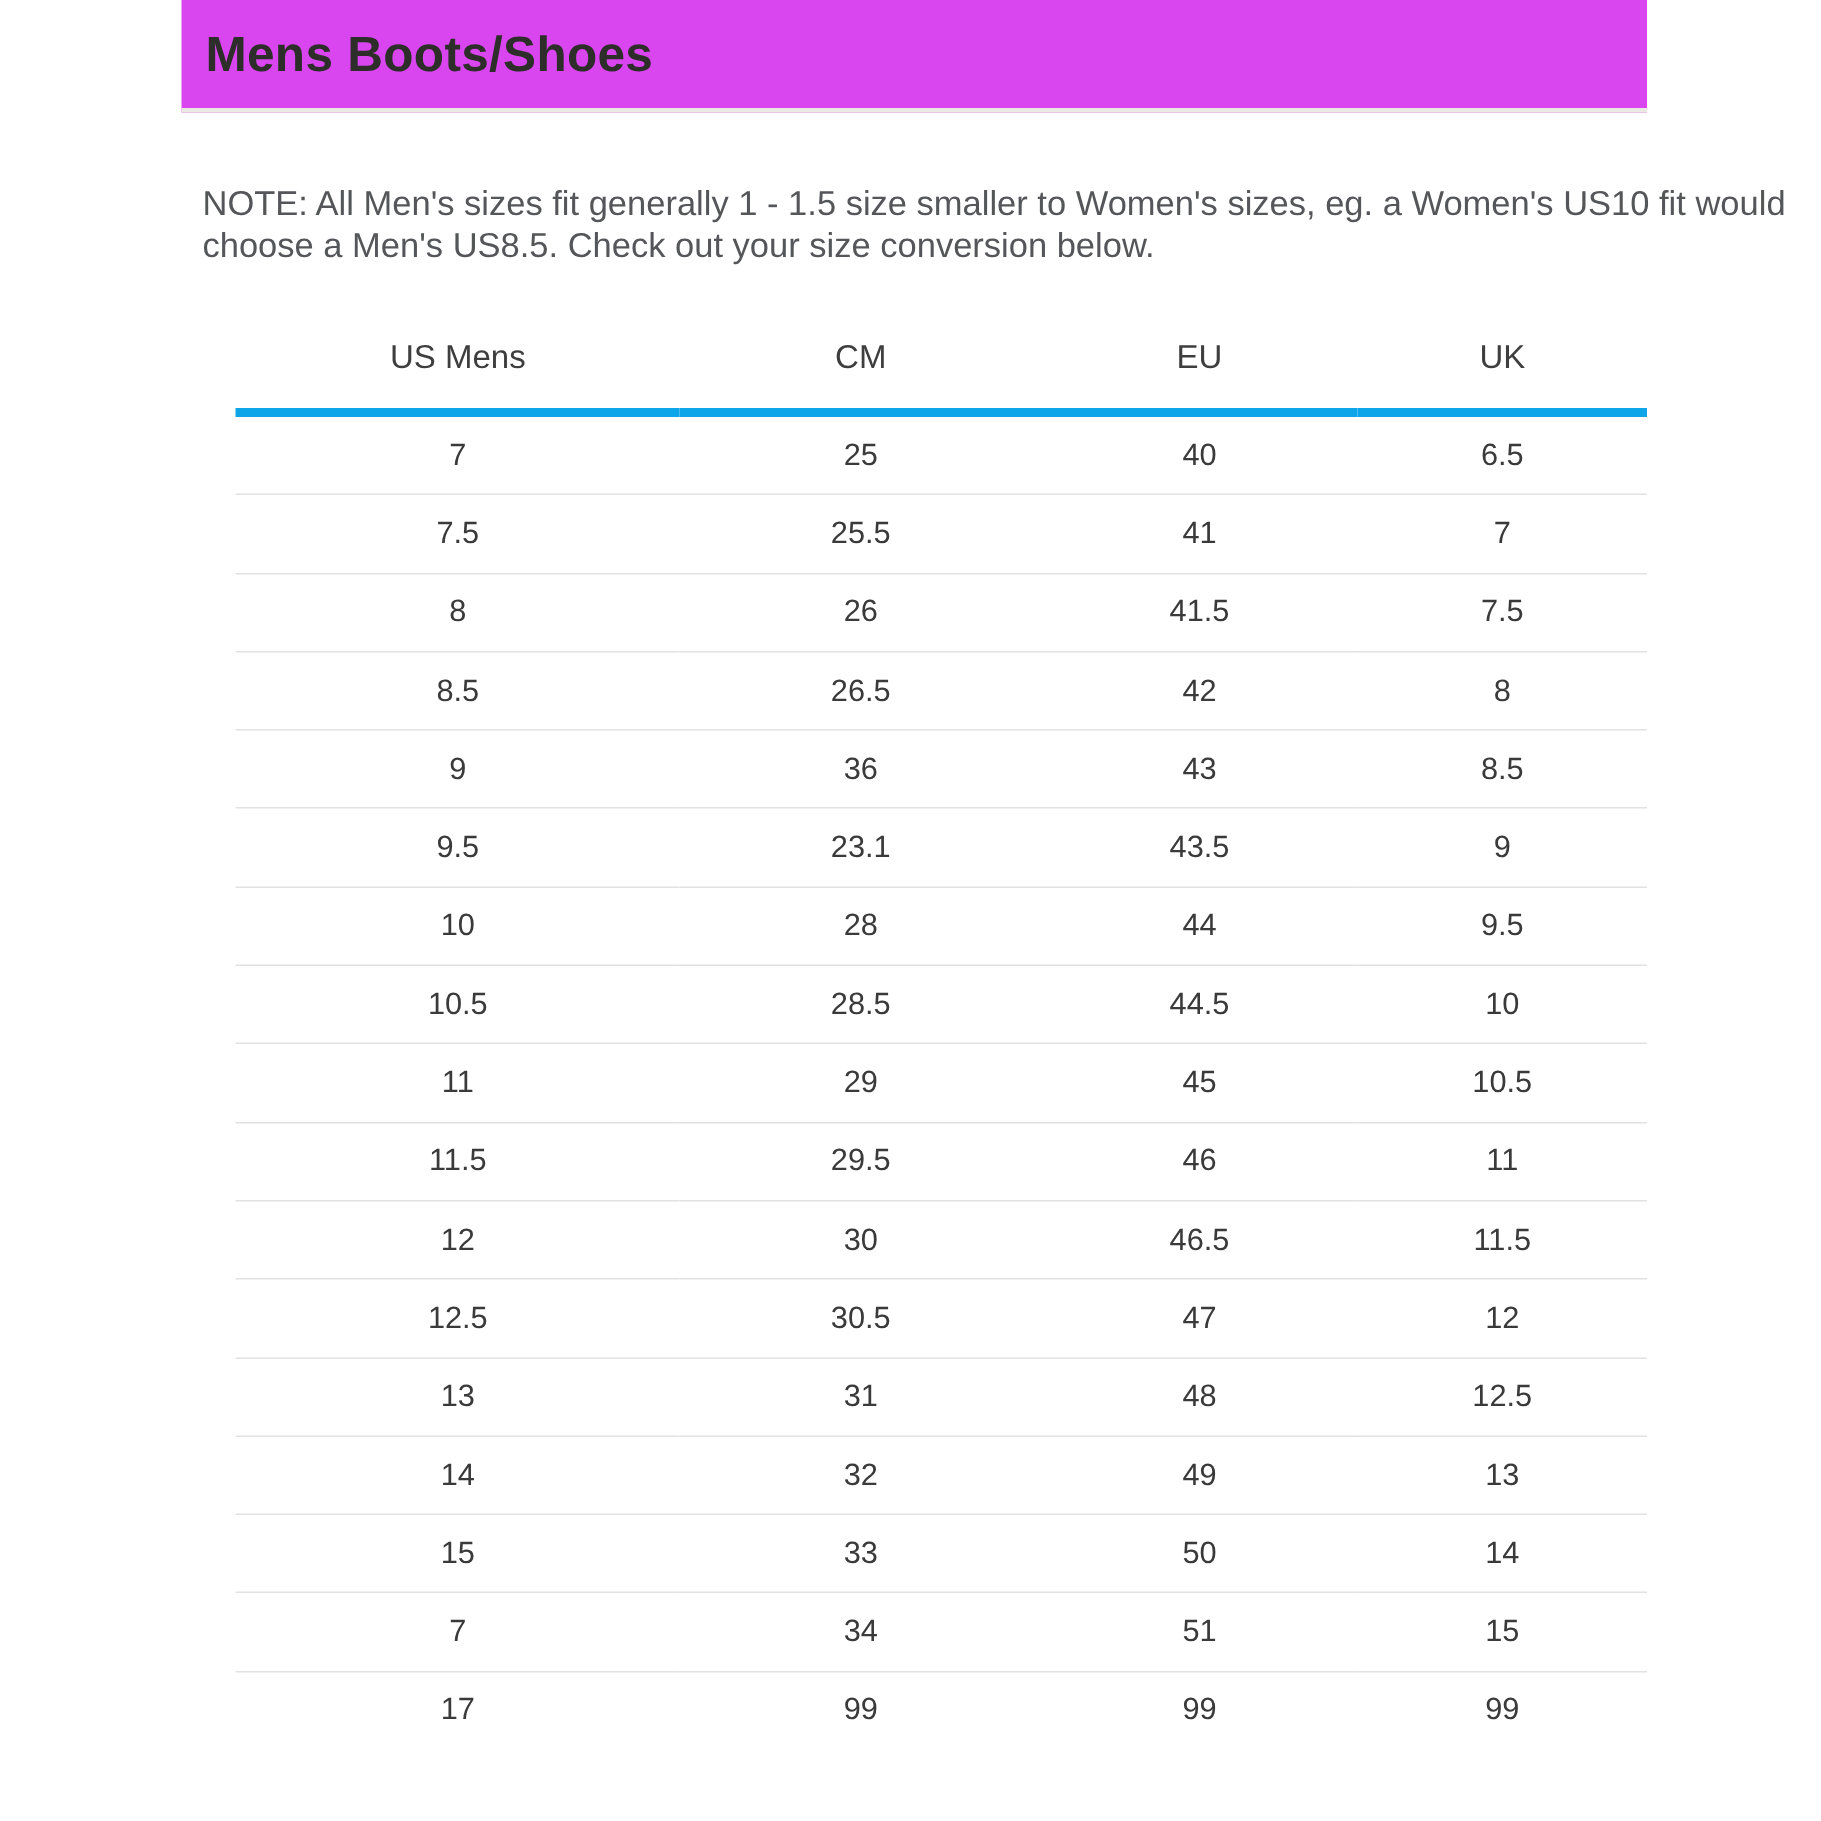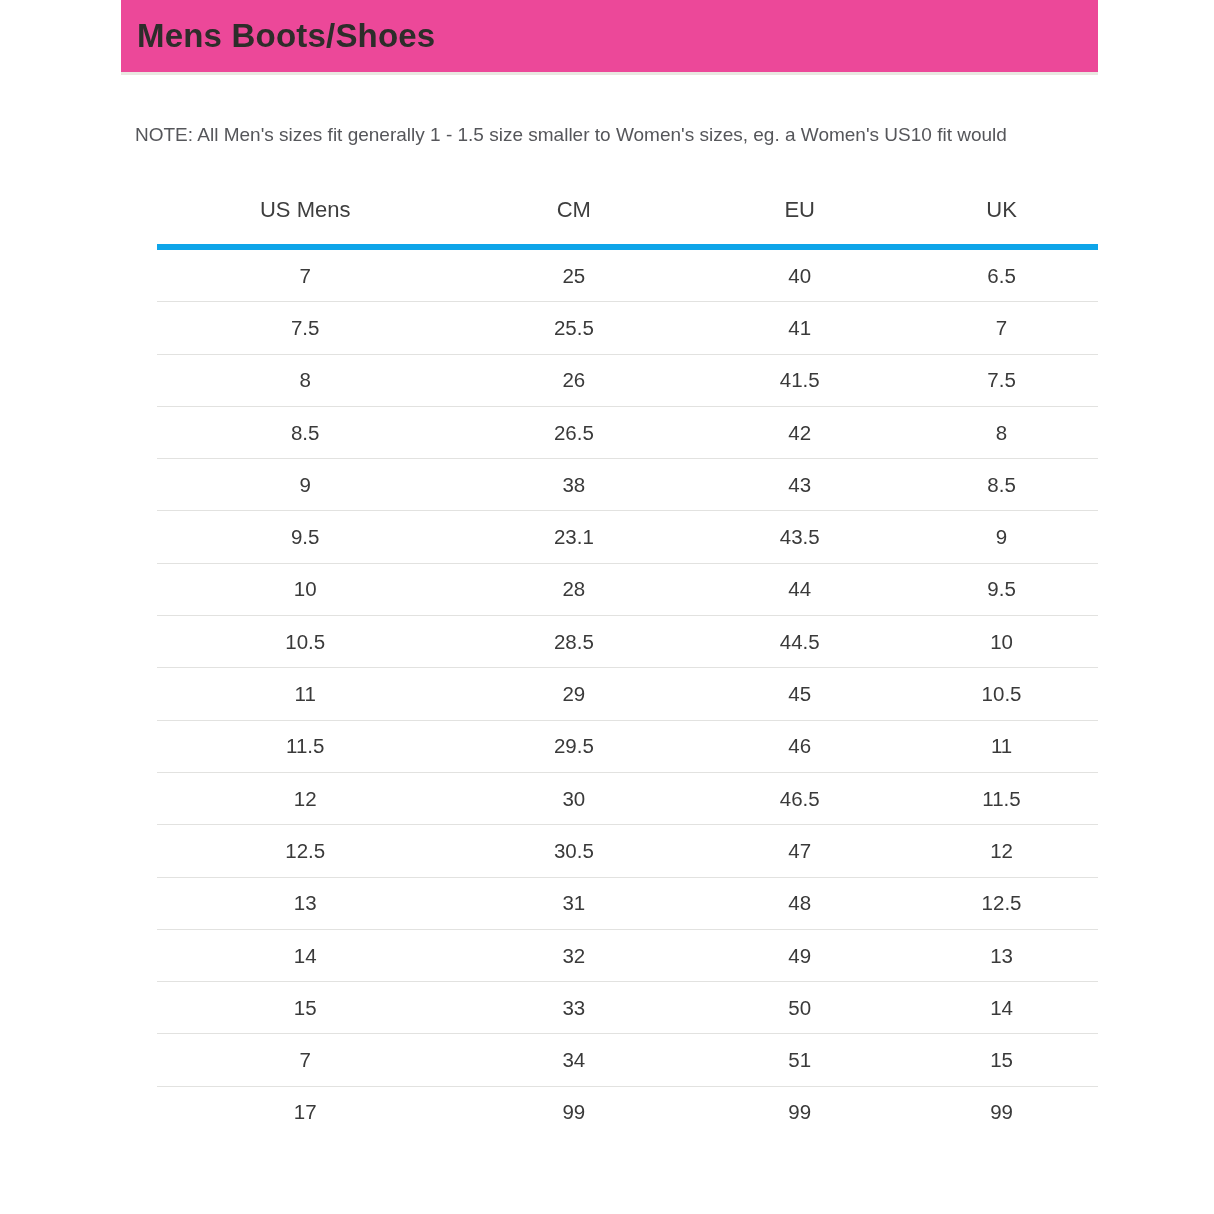--- a/index.html
+++ b/index.html
@@ -8,35 +8,35 @@
     height: 1214px;
     background: #ffffff;
     font-family: "Liberation Sans", sans-serif;
     color: #3b3b3b;
     overflow: hidden;
   }
   .header-band {
     margin-left: 121px;
     width: 961px;
     height: 72px;
-    background: #ec4899;
+    background: #d946ef;
     border-bottom: 3px solid #e9e8e1;
     display: flex;
     align-items: center;
     padding-left: 16px;
   }
   .page-title {
     font-size: 33px;
     font-weight: 800;
     color: #2d2d2a;
     letter-spacing: 0.2px;
   }
   .note {
     margin: 46px 0 4px 135px;
-    font-size: 19px;
+    font-size: 23px;
     line-height: 28px;
     color: #55565a;
   }
   .note .note-line { white-space: nowrap; }
   .table-wrap {
     margin: 27px 0 0 157px;
     width: 941px;
   }
   table.size-table {
     width: 100%;
@@ -70,20 +70,21 @@
 <body>
 
 <div>
 
   <div class="header-band">
     <h1 class="page-title" style="margin:0;">Mens Boots/Shoes</h1>
   </div>
 
   <div class="note">
     <div class="note-line">NOTE: All Men's sizes fit generally 1 - 1.5 size smaller to Women's sizes, eg. a Women's US10 fit would</div>
+    <div class="note-line">choose a Men's US8.5. Check out your size conversion below.</div>
   </div>
 
   <div class="table-wrap">
     <table class="size-table">
       <colgroup>
         <col class="col-us">
           <col class="col-cm">
           <col class="col-eu">
           <col class="col-uk">
       </colgroup>
@@ -115,21 +116,21 @@
             <td>7.5</td>
           </tr>
           <tr>
             <td>8.5</td>
             <td>26.5</td>
             <td>42</td>
             <td>8</td>
           </tr>
           <tr>
             <td>9</td>
-            <td>38</td>
+            <td>36</td>
             <td>43</td>
             <td>8.5</td>
           </tr>
           <tr>
             <td>9.5</td>
             <td>23.1</td>
             <td>43.5</td>
             <td>9</td>
           </tr>
           <tr>

